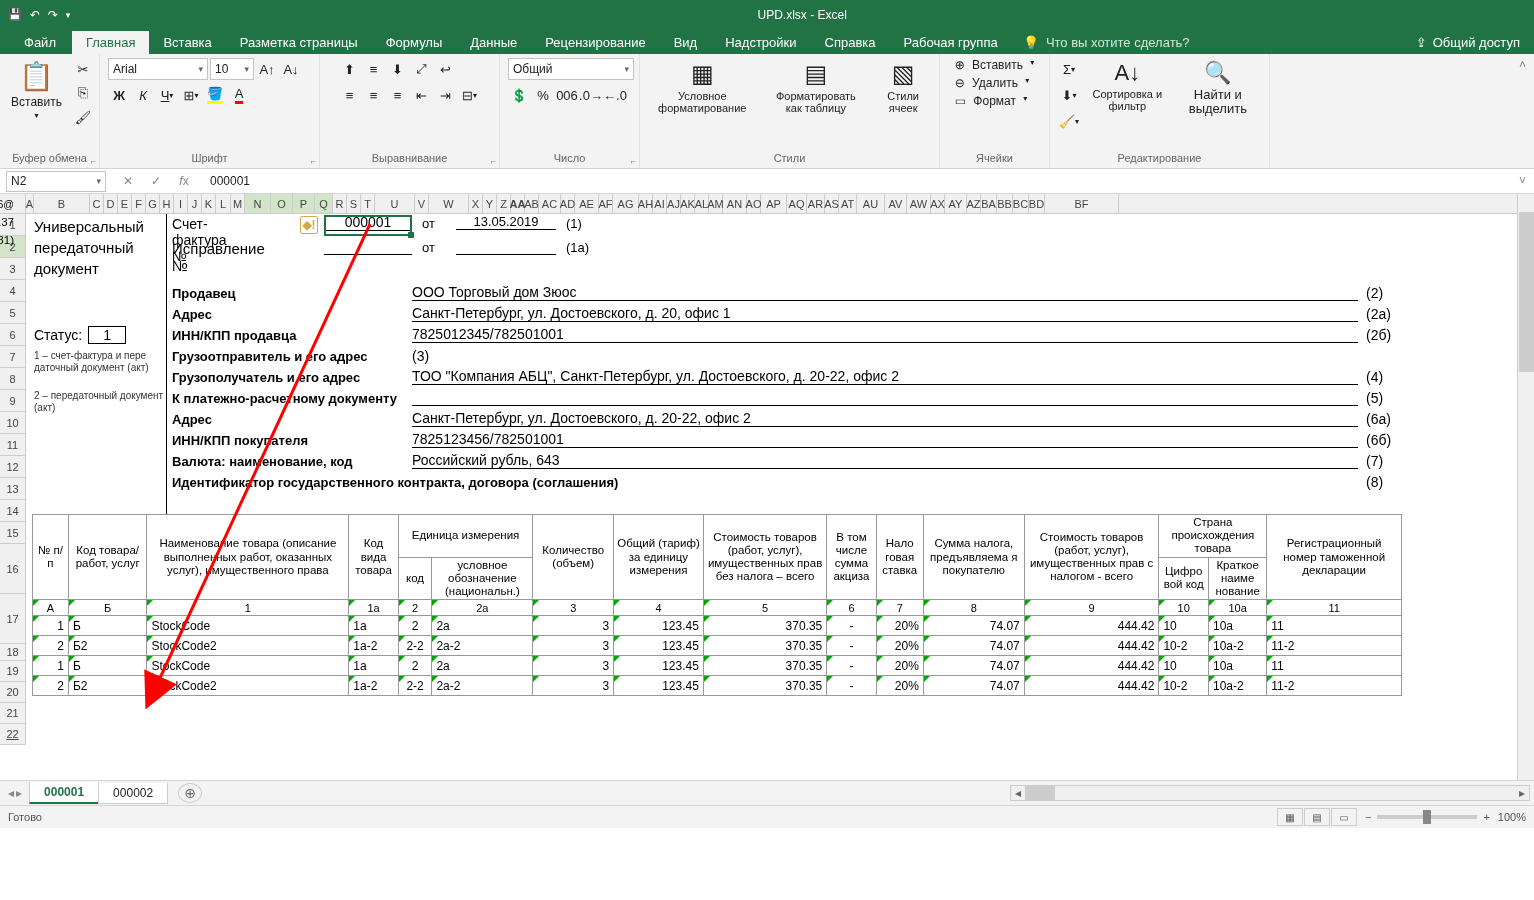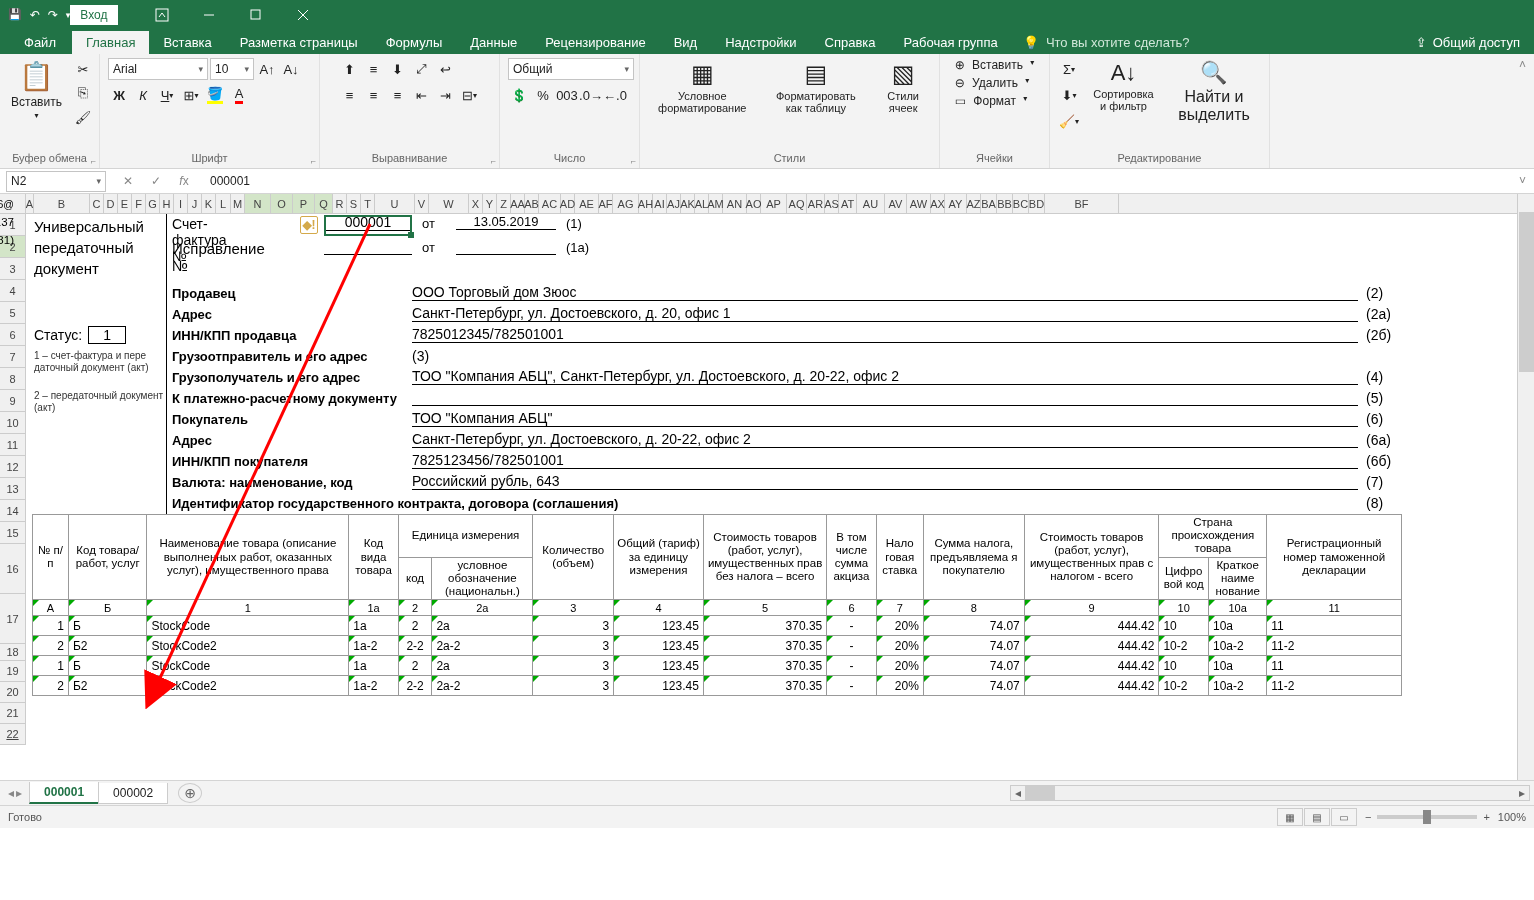--- a/index.html
+++ b/index.html
@@ -72,45 +72,21 @@
 </head>
 <body>
 
 <div class="titlebar">
   <div class="titlebar-left">
     <span style="font-size:11px">💾</span>
     <span>↶</span>
     <span>↷</span>
     <span style="font-size:9px">▾</span>
   </div>
-  <div class="titlebar-right">
-    <div class="login-btn">Вход</div>
-    <div class="tbr-btn">
-        <svg width="14" height="14" viewBox="0 0 14 14">
-          <rect x="1" y="1" width="12" height="12" fill="none" stroke="#fff"></rect>
-          <path d="M4 9 L7 5 L10 9" fill="none" stroke="#fff"></path>
-        </svg>
-      </div>
-    <div class="tbr-btn">
-        <svg width="12" height="12">
-          <line x1="1" y1="6" x2="11" y2="6" stroke="#fff" stroke-width="1"></line>
-        </svg>
-      </div>
-    <div class="tbr-btn">
-        <svg width="12" height="12">
-          <rect x="1" y="1" width="9" height="9" fill="none" stroke="#fff"></rect>
-        </svg>
-      </div>
-    <div class="tbr-btn">
-        <svg width="12" height="12">
-          <line x1="1" y1="1" x2="11" y2="11" stroke="#fff"></line>
-          <line x1="11" y1="1" x2="1" y2="11" stroke="#fff"></line>
-        </svg>
-      </div>
-  </div>
+  <div class="titlebar-center">UPD.xlsx  -  Excel</div>
 </div>
 
 <div class="ribbon-tabs">
   <div class="ribbon-tab file">Файл</div>
   <div class="ribbon-tab active">Главная</div>
   <div class="ribbon-tab">Вставка</div>
   <div class="ribbon-tab">Разметка страницы</div>
   <div class="ribbon-tab">Формулы</div>
   <div class="ribbon-tab">Данные</div>
   <div class="ribbon-tab">Рецензирование</div>
@@ -211,21 +187,21 @@
   </div>
   <div class="ribbon-group" style="width:140px">
     <div class="rg-body" style="flex-direction:column;gap:4px;align-items:stretch;width:100%">
       <div class="combo" style="width:126px">
           <span>Общий</span>
           <span class="dd">▾</span>
         </div>
       <div class="btn-row">
         <div class="mini-btn">💲</div>
         <div class="mini-btn">%</div>
-        <div class="mini-btn">003</div>
+        <div class="mini-btn">006</div>
         <div class="mini-btn">.0→</div>
         <div class="mini-btn">←.0</div>
       </div>
     </div>
     <div class="rg-title">Число</div>
     <div class="rg-corner">⌐</div>
   </div>
   <div class="ribbon-group" style="width:300px">
     <div class="rg-body">
       <div class="big-btn">
@@ -259,21 +235,21 @@
         <div class="mini-btn">Σ<span style="font-size:8px">▾</span></div>
         <div class="mini-btn">⬇<span style="font-size:8px">▾</span></div>
         <div class="mini-btn">🧹<span style="font-size:8px">▾</span></div>
       </div>
       <div class="big-btn">
           <span style="font-size:22px">A↓</span>
           <span style="font-size:11px;line-height:1.1">Сортировка и фильтр</span>
         </div>
       <div class="big-btn">
           <span style="font-size:22px">🔍</span>
-          <span style="font-size:16px;line-height:1.1">Найти и выделить</span>
+          <span style="font-size:13px;line-height:1.1">Найти и выделить</span>
         </div>
     </div>
     <div class="rg-title">Редактирование</div>
   </div>
   <div style="margin-left:auto;padding:4px 8px;color:#888">˄</div>
 </div>
 
 <div class="formula-bar">
   <div class="name-box">
       <span>N2</span>
@@ -311,21 +287,21 @@
         <div class="ch sel" style="width: 18px;">Q</div>
         <div class="ch" style="width: 14px;">R</div>
         <div class="ch" style="width: 14px;">S</div>
         <div class="ch" style="width: 14px;">T</div>
         <div class="ch" style="width: 40px;">U</div>
         <div class="ch" style="width: 14px;">V</div>
         <div class="ch" style="width: 40px;">W</div>
         <div class="ch" style="width: 14px;">X</div>
         <div class="ch" style="width: 14px;">Y</div>
         <div class="ch" style="width: 14px;">Z</div>
-        <div class="ch" style="width: 14px;">AA</div>
+        <div class="ch" style="width: 14px; font-weight: bold;">AA</div>
         <div class="ch" style="width: 14px;">AB</div>
         <div class="ch" style="width: 22px;">AC</div>
         <div class="ch" style="width: 14px;">AD</div>
         <div class="ch" style="width: 24px;">AE</div>
         <div class="ch" style="width: 14px;">AF</div>
         <div class="ch" style="width: 26px;">AG</div>
         <div class="ch" style="width: 14px;">AH</div>
         <div class="ch" style="width: 14px;">AI</div>
         <div class="ch" style="width: 14px;">AJ</div>
         <div class="ch" style="width: 14px;">AK</div>
@@ -426,25 +402,20 @@
         </div>
         <div style="display: flex; align-items: flex-end; height: 21px; width: 1230px; position: relative;">
           <div style="width: 240px; font-weight: bold; font-size: 13px;">Грузополучатель и его адрес</div>
           <div style="flex: 1 1 0%; border-bottom: 1px solid rgb(0, 0, 0); font-size: 14px; margin-right: 8px; position: relative;">ТОО "Компания АБЦ", Санкт-Петербург, ул. Достоевского, д. 20-22, офис 2</div>
           <div style="width: 36px; text-align: left; font-size: 14px;">(4)</div>
         </div>
         <div style="display: flex; align-items: flex-end; height: 21px; width: 1230px; position: relative;">
           <div style="width: 240px; font-weight: bold; font-size: 13px;">К платежно-расчетному документу</div>
           <div style="flex: 1 1 0%; border-bottom: 1px solid rgb(0, 0, 0); font-size: 14px; margin-right: 8px; position: relative;"></div>
           <div style="width: 36px; text-align: left; font-size: 14px;">(5)</div>
-        </div>
-        <div style="display: flex; align-items: flex-end; height: 21px; width: 1230px; position: relative;">
-          <div style="width: 240px; font-weight: bold; font-size: 13px;">Покупатель</div>
-          <div style="flex: 1 1 0%; border-bottom: 1px solid rgb(0, 0, 0); font-size: 14px; margin-right: 8px; position: relative;">ТОО "Компания АБЦ"</div>
-          <div style="width: 36px; text-align: left; font-size: 14px;">(6)</div>
         </div>
         <div style="display: flex; align-items: flex-end; height: 21px; width: 1230px; position: relative;">
           <div style="width: 240px; font-weight: bold; font-size: 13px;">Адрес</div>
           <div style="flex: 1 1 0%; border-bottom: 1px solid rgb(0, 0, 0); font-size: 14px; margin-right: 8px; position: relative;">Санкт-Петербург, ул. Достоевского, д. 20-22, офис 2</div>
           <div style="width: 36px; text-align: left; font-size: 14px;">(6а)</div>
         </div>
         <div style="display: flex; align-items: flex-end; height: 21px; width: 1230px; position: relative;">
           <div style="width: 240px; font-weight: bold; font-size: 13px;">ИНН/КПП покупателя</div>
           <div style="flex: 1 1 0%; border-bottom: 1px solid rgb(0, 0, 0); font-size: 14px; margin-right: 8px; position: relative;">7825123456/782501001</div>
           <div style="width: 36px; text-align: left; font-size: 14px;">(6б)</div>

